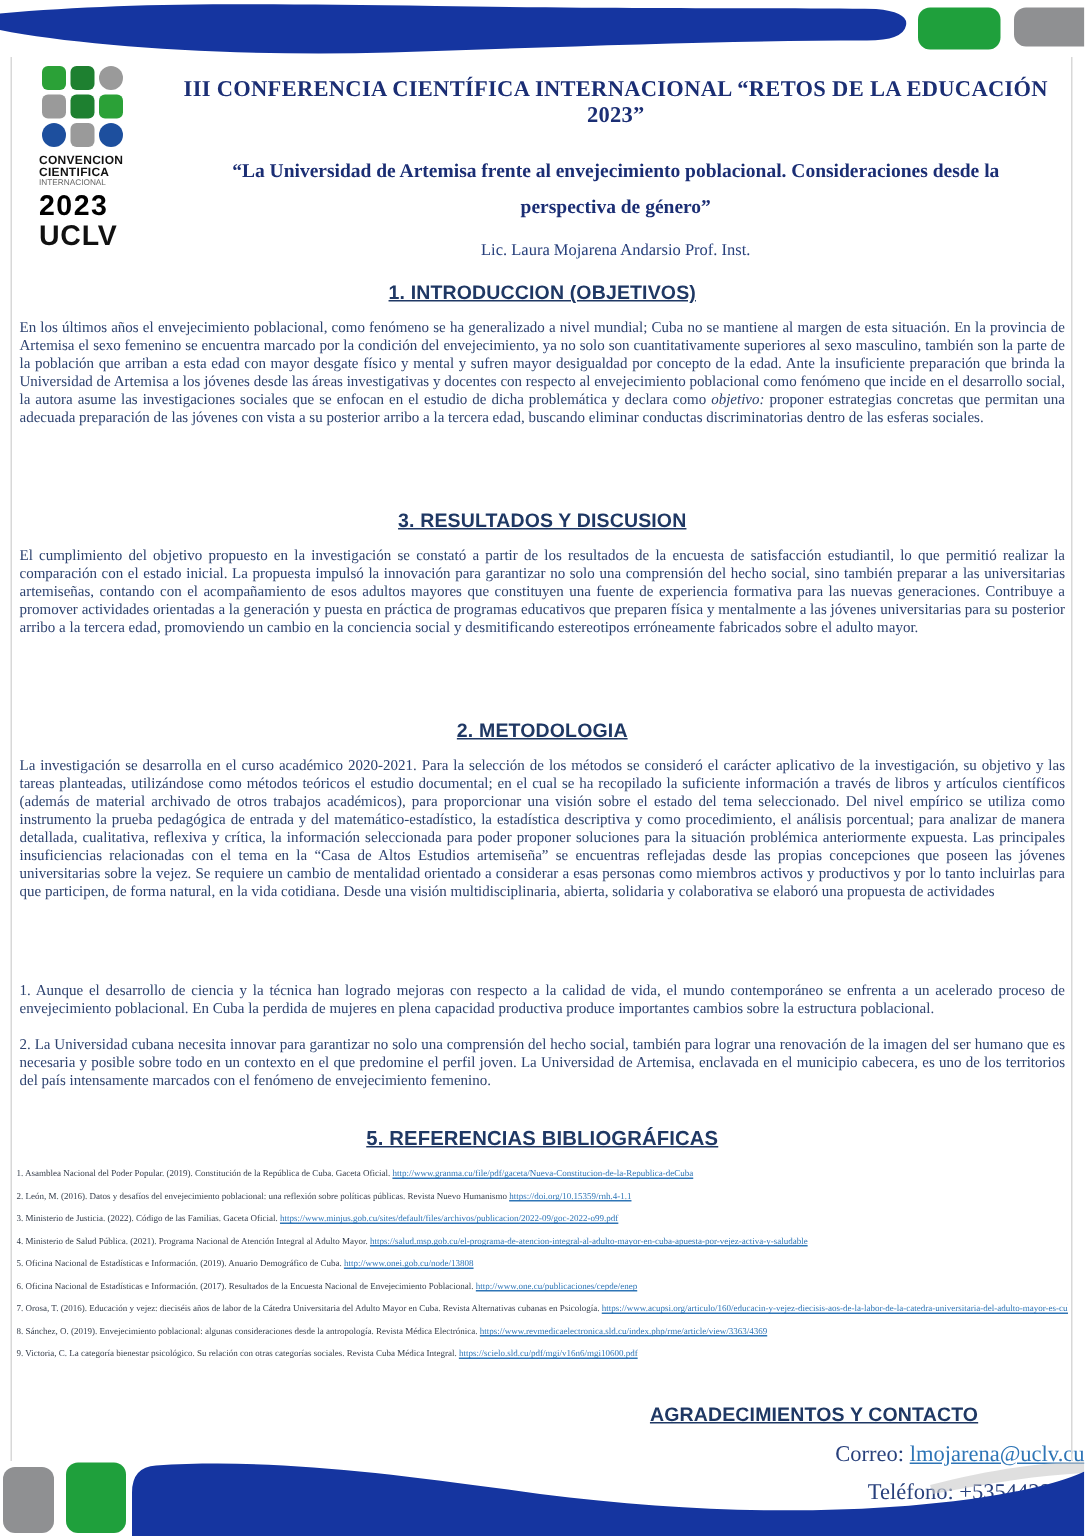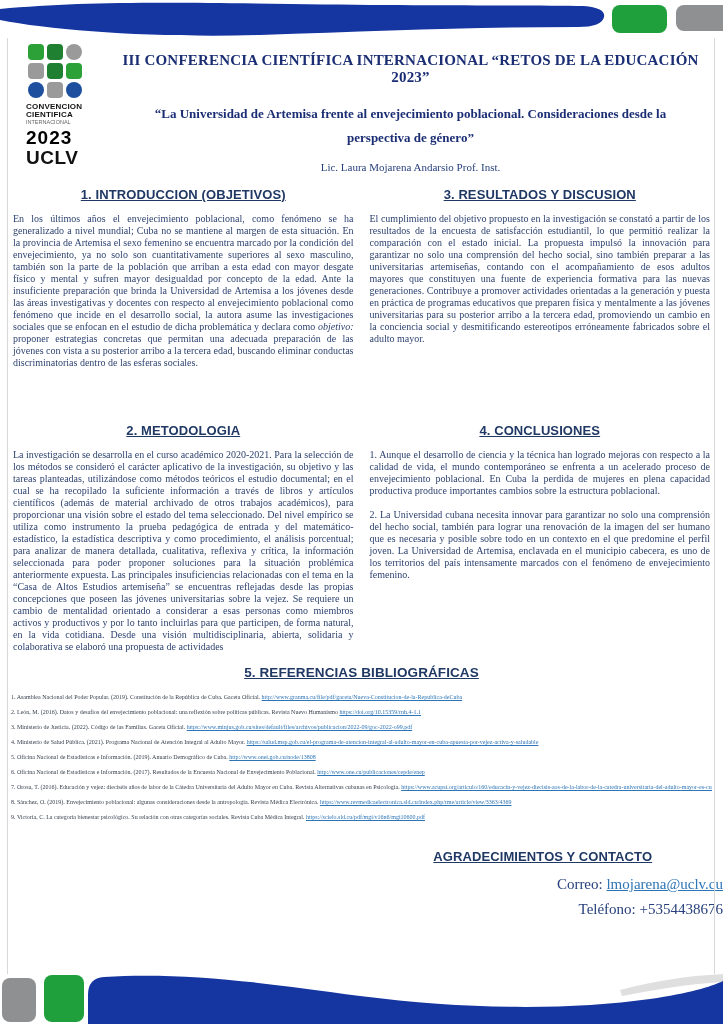--- a/index.html
+++ b/index.html
@@ -27,21 +27,21 @@
   .logo-caption .l1{font-size:8px;font-weight:bold;letter-spacing:0.2px;}
   .logo-caption .l3{font-size:5.5px;color:#666;}
   .logo-year{font-family:"Liberation Sans",sans-serif;font-weight:bold;font-size:19px;color:#000000;line-height:1;margin-top:2px;letter-spacing:1px;}
   .logo-org{font-family:"Liberation Sans",sans-serif;font-weight:bold;font-size:19px;color:#111;line-height:1;margin-top:1px;letter-spacing:0.5px;}
 
   .titles{flex:1;text-align:center;color:#1b2e74;}
   .title{font-size:15px;font-weight:bold;margin-top:8px;letter-spacing:0.2px;}
   .subtitle{font-size:13px;font-weight:bold;margin:16px 26px 0;line-height:1.85;}
   .author{font-size:11px;margin-top:11px;color:#28407c;}
 
-  main.grid{display:grid;grid-template-columns:1fr 1fr;column-gap:16px;row-gap:54px;padding:0 13px;margin-top:14px;}
+  main.grid{display:grid;grid-template-columns:1fr;column-gap:16px;row-gap:54px;padding:0 13px;margin-top:14px;}
   .section-heading{
     font-family:"Liberation Sans",sans-serif;font-size:13px;font-weight:bold;color:#1f3864;
     text-align:center;text-decoration:underline;margin:0 0 11px;letter-spacing:0.1px;
   }
   .body-text{font-size:10px;line-height:12px;text-align:justify;color:#2e4370;margin:0;}
   .body-text i{font-style:italic;}
   .concl p{margin:0 0 12px;}
 
   .refs{margin-top:12px;}
   .refs .section-heading{font-size:13.5px;margin-bottom:10px;}
@@ -105,21 +105,20 @@
       <h2 class="section-heading">3. RESULTADOS Y DISCUSION</h2>
       <p class="body-text">El cumplimiento del objetivo propuesto en la investigación se constató a partir de los resultados de la encuesta de satisfacción estudiantil, lo que permitió realizar la comparación con el estado inicial. La propuesta impulsó la innovación para garantizar no solo una comprensión del hecho social, sino también preparar a las universitarias artemiseñas, contando con el acompañamiento de esos adultos mayores que constituyen una fuente de experiencia formativa para las nuevas generaciones. Contribuye a promover actividades orientadas a la generación y puesta en práctica de programas educativos que preparen física y mentalmente a las jóvenes universitarias para su posterior arribo a la tercera edad, promoviendo un cambio en la conciencia social y desmitificando estereotipos erróneamente fabricados sobre el adulto mayor.</p>
     </section>
 
     <section>
       <h2 class="section-heading">2. METODOLOGIA</h2>
       <p class="body-text">La investigación se desarrolla en el curso académico 2020-2021. Para la selección de los métodos se consideró el carácter aplicativo de la investigación, su objetivo y las tareas planteadas, utilizándose como métodos teóricos el estudio documental; en el cual se ha recopilado la suficiente información a través de libros y artículos científicos (además de material archivado de otros trabajos académicos), para proporcionar una visión sobre el estado del tema seleccionado. Del nivel empírico se utiliza como instrumento la prueba pedagógica de entrada y del matemático-estadístico, la estadística descriptiva y como procedimiento, el análisis porcentual; para analizar de manera detallada, cualitativa, reflexiva y crítica, la información seleccionada para poder proponer soluciones para la situación problémica anteriormente expuesta. Las principales insuficiencias relacionadas con el tema en la “Casa de Altos Estudios artemiseña” se encuentras reflejadas desde las propias concepciones que poseen las jóvenes universitarias sobre la vejez. Se requiere un cambio de mentalidad orientado a considerar a esas personas como miembros activos y productivos y por lo tanto incluirlas para que participen, de forma natural, en la vida cotidiana. Desde una visión multidisciplinaria, abierta, solidaria y colaborativa se elaboró una propuesta de actividades</p>
     </section>
 
     <section class="concl">
-      <h2 class="section-heading">4. CONCLUSIONES</h2>
       <p class="body-text">1. Aunque el desarrollo de ciencia y la técnica han logrado mejoras con respecto a la calidad de vida, el mundo contemporáneo se enfrenta a un acelerado proceso de envejecimiento poblacional. En Cuba la perdida de mujeres en plena capacidad productiva produce importantes cambios sobre la estructura poblacional.</p>
       <p class="body-text">2. La Universidad cubana necesita innovar para garantizar no solo una comprensión del hecho social, también para lograr una renovación de la imagen del ser humano que es necesaria y posible sobre todo en un contexto en el que predomine el perfil joven. La Universidad de Artemisa, enclavada en el municipio cabecera, es uno de los territorios del país intensamente marcados con el fenómeno de envejecimiento femenino.</p>
     </section>
   </main>
 
   <section class="refs">
     <h2 class="section-heading">5. REFERENCIAS BIBLIOGRÁFICAS</h2>
     <ol class="ref-list">
       <li class="ref-line"><span>1. Asamblea Nacional del Poder Popular. (2019). Constitución de la República de Cuba.  Gaceta Oficial. </span><a class="link">http://www.granma.cu/file/pdf/gaceta/Nueva-Constitucion-de-la-Republica-deCuba</a></li>
       <li class="ref-line"><span>2. León, M. (2016). Datos y desafíos del envejecimiento poblacional: una reflexión sobre políticas públicas. Revista Nuevo Humanismo </span><a class="link">https://doi.org/10.15359/rnh.4-1.1</a></li>

